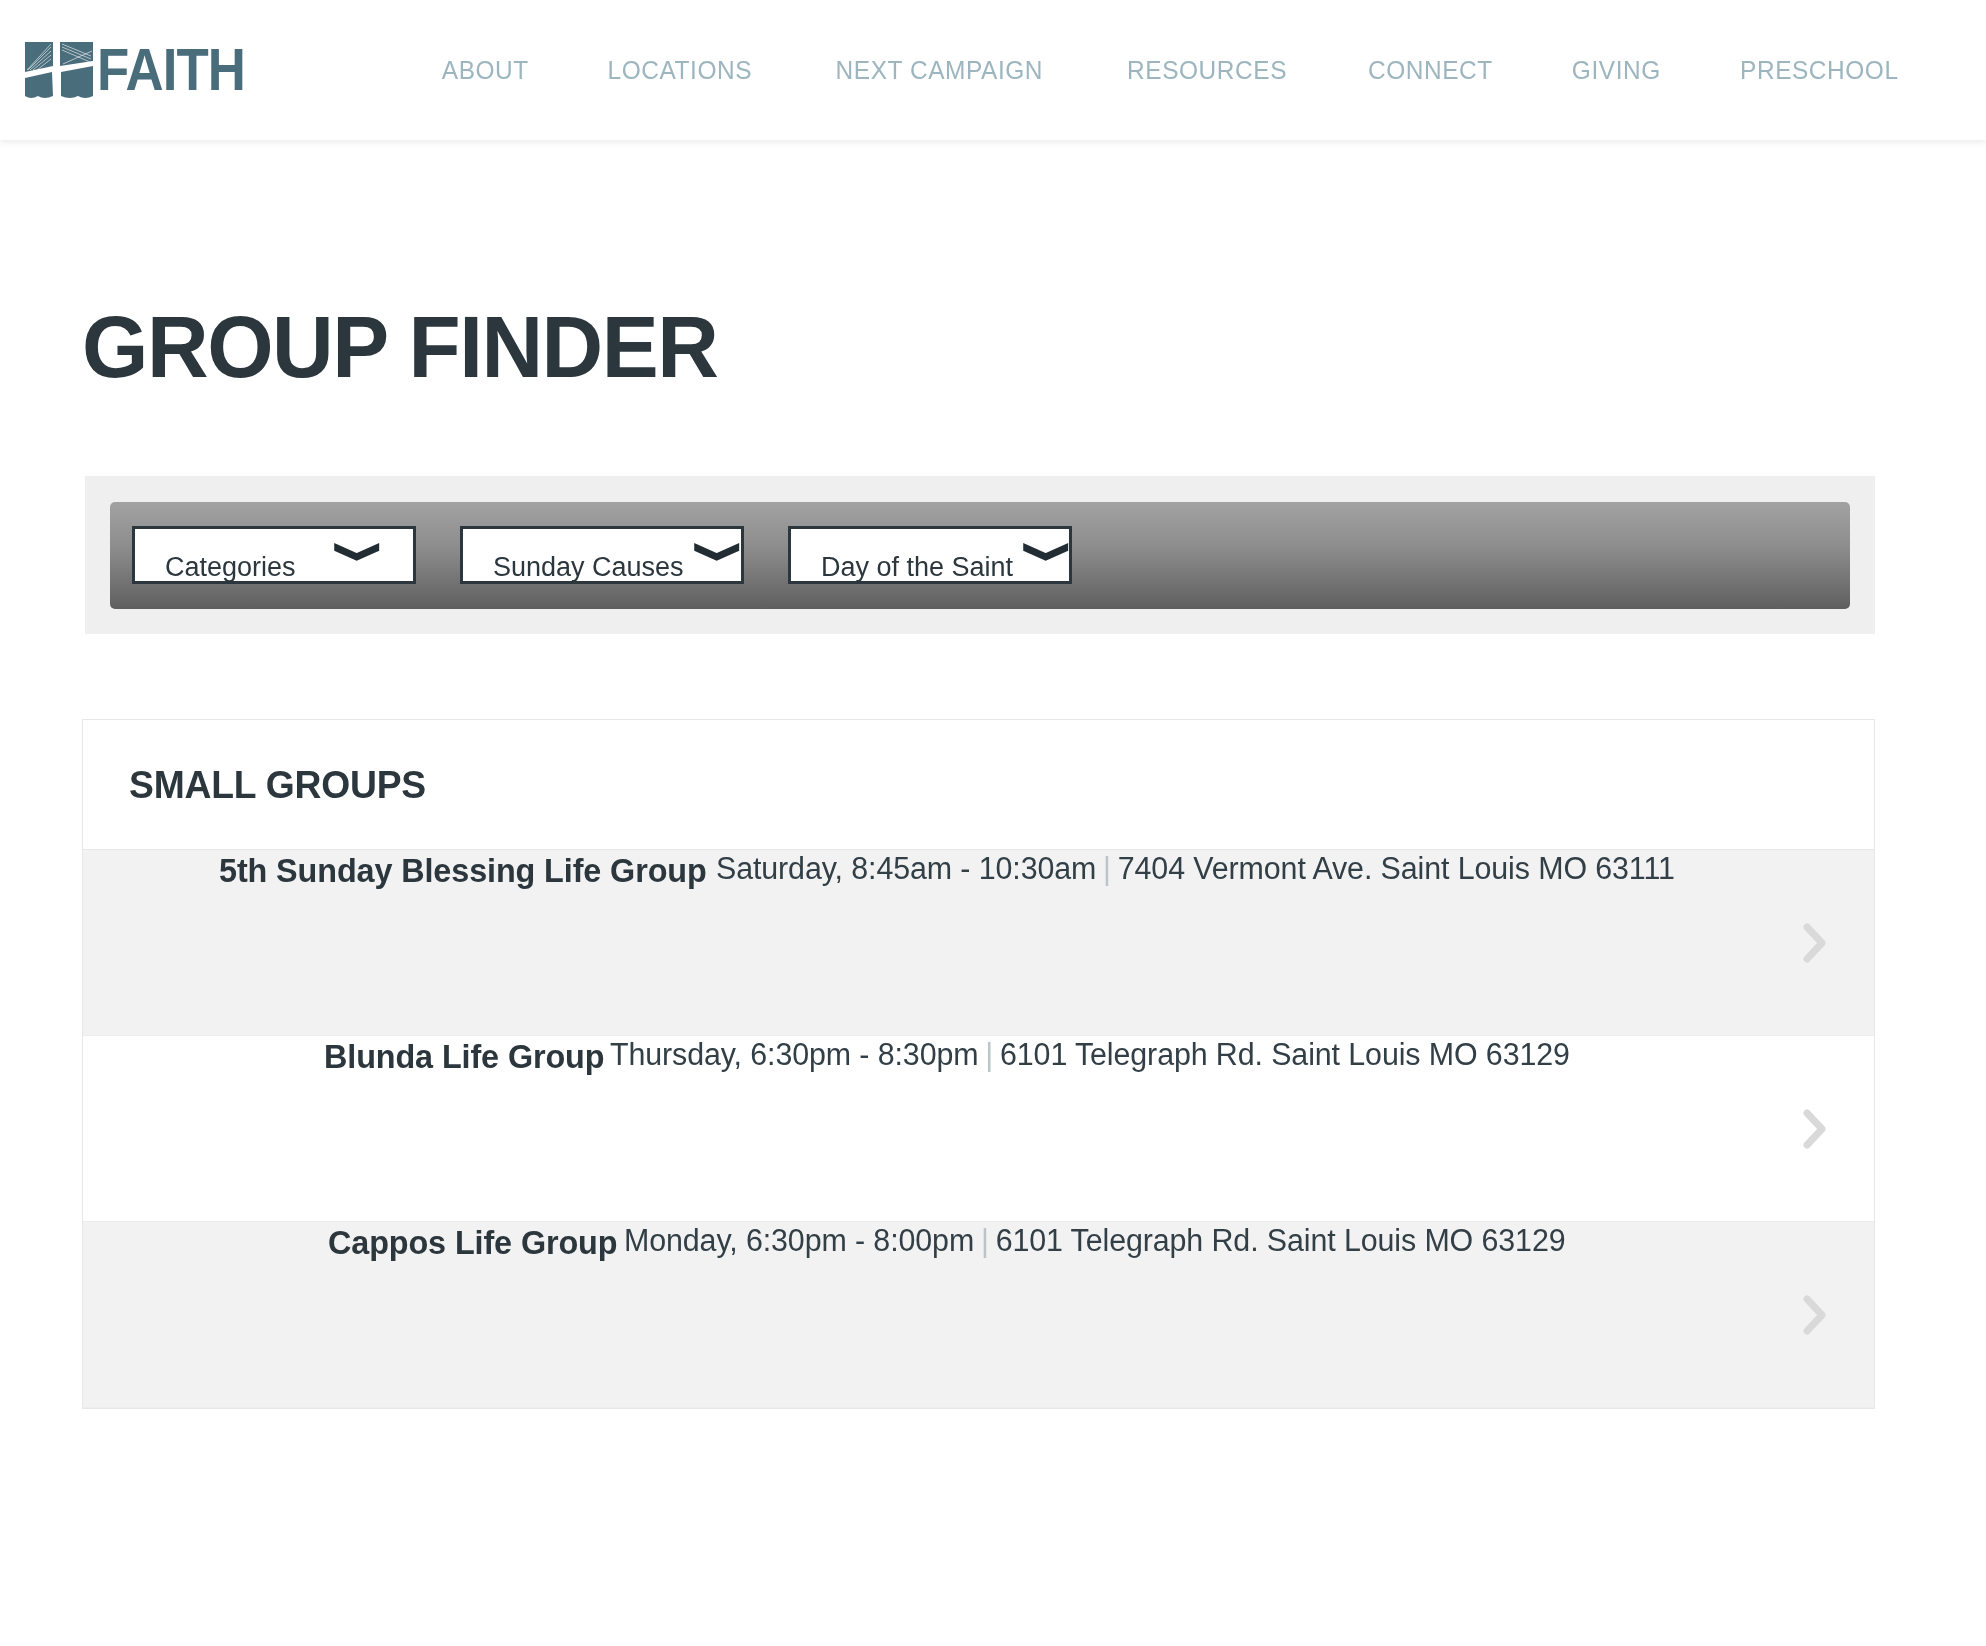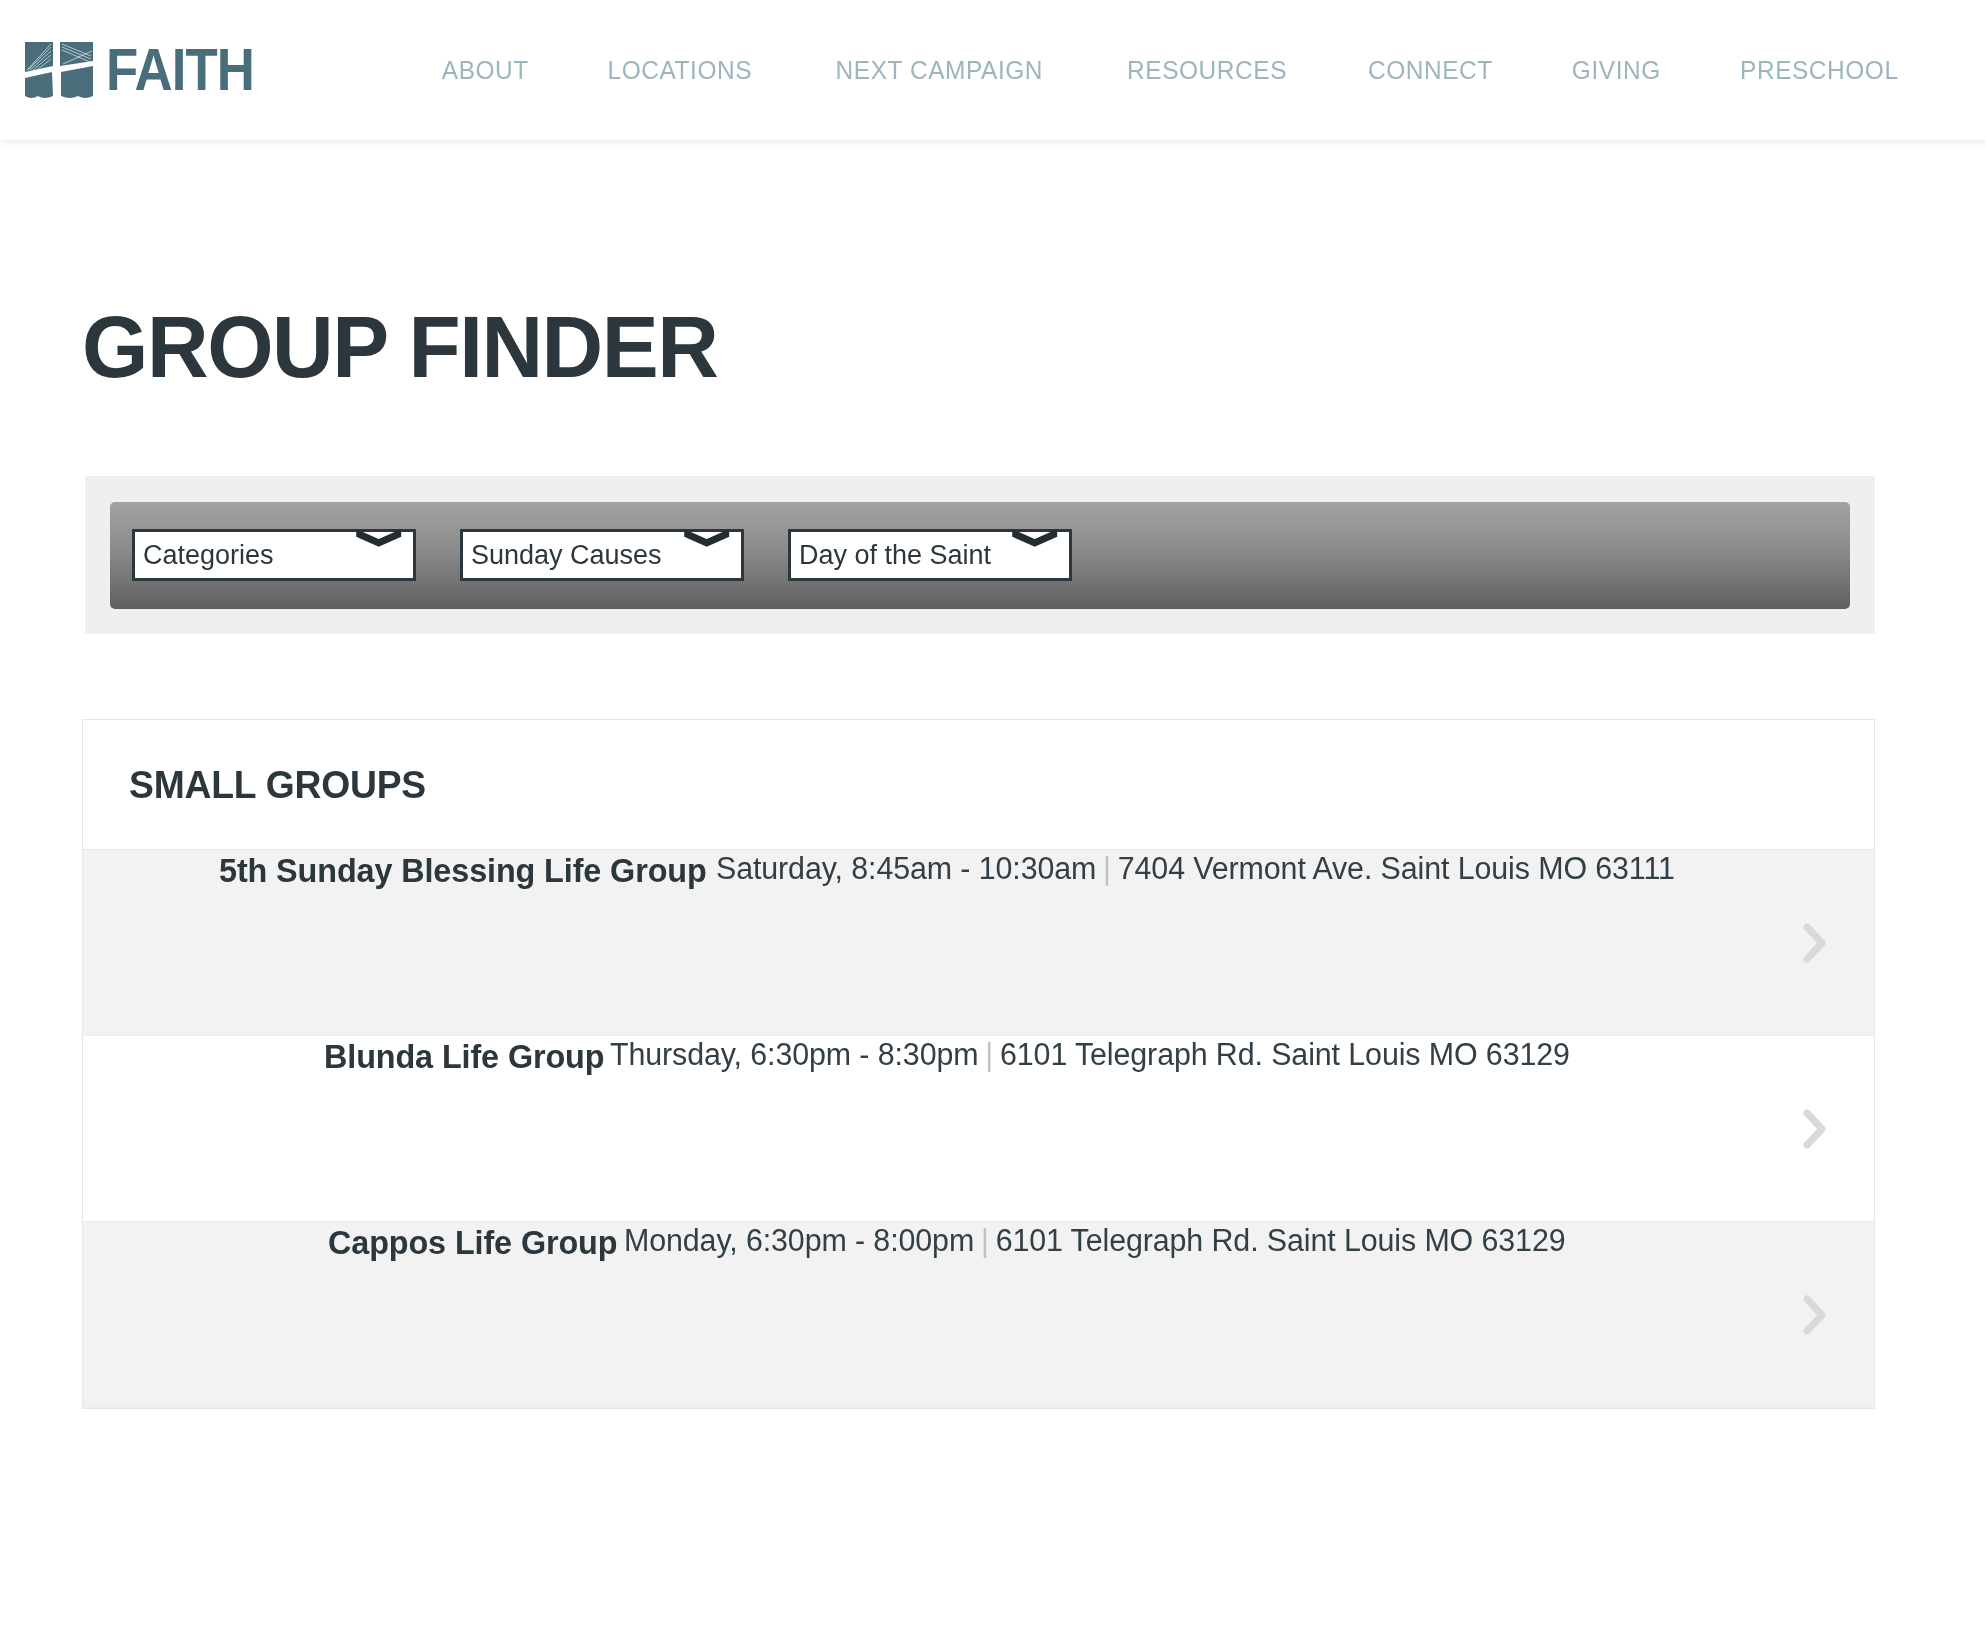--- a/index.html
+++ b/index.html
@@ -20,21 +20,21 @@
     display: flex;
     align-items: center;
     box-shadow: 0 3px 6px rgba(0,0,0,0.07);
     z-index: 5;
   }
 
   .brand {
     display: flex;
     align-items: center;
     margin-left: 22px;
-    gap: 10px;
+    gap: 1px;
     text-decoration: none;
   }
 
   .logo-mark { width: 74px; height: 62px; display: block; flex: none; }
 
   .wordmark {
     font-family: "Liberation Sans Narrow", "Liberation Sans", sans-serif;
     font-size: 60px;
     font-weight: 700;
     letter-spacing: -1px;
@@ -96,26 +96,26 @@
     border-radius: 5px;
     background: linear-gradient(to bottom, #a2a2a2 0%, #8d8d8d 42%, #5f5f5f 100%);
     display: flex;
     align-items: center;
     padding-left: 22px;
     gap: 44px;
   }
 
   .select-box {
     position: relative;
-    height: 52px;
+    height: 58px;
     background: #ffffff;
     border: 3px solid #2b373d;
     display: flex;
-    align-items: center;
-    padding: 0 8px;
+    align-items: flex-end;
+    padding: 0 30px;
     cursor: pointer;
   }
 
   .select-box .sel-label {
     font-family: "Liberation Sans Narrow", "Liberation Sans", sans-serif;
     font-size: 27px;
     color: #2b373d;
     line-height: 1;
     white-space: nowrap;
   }

